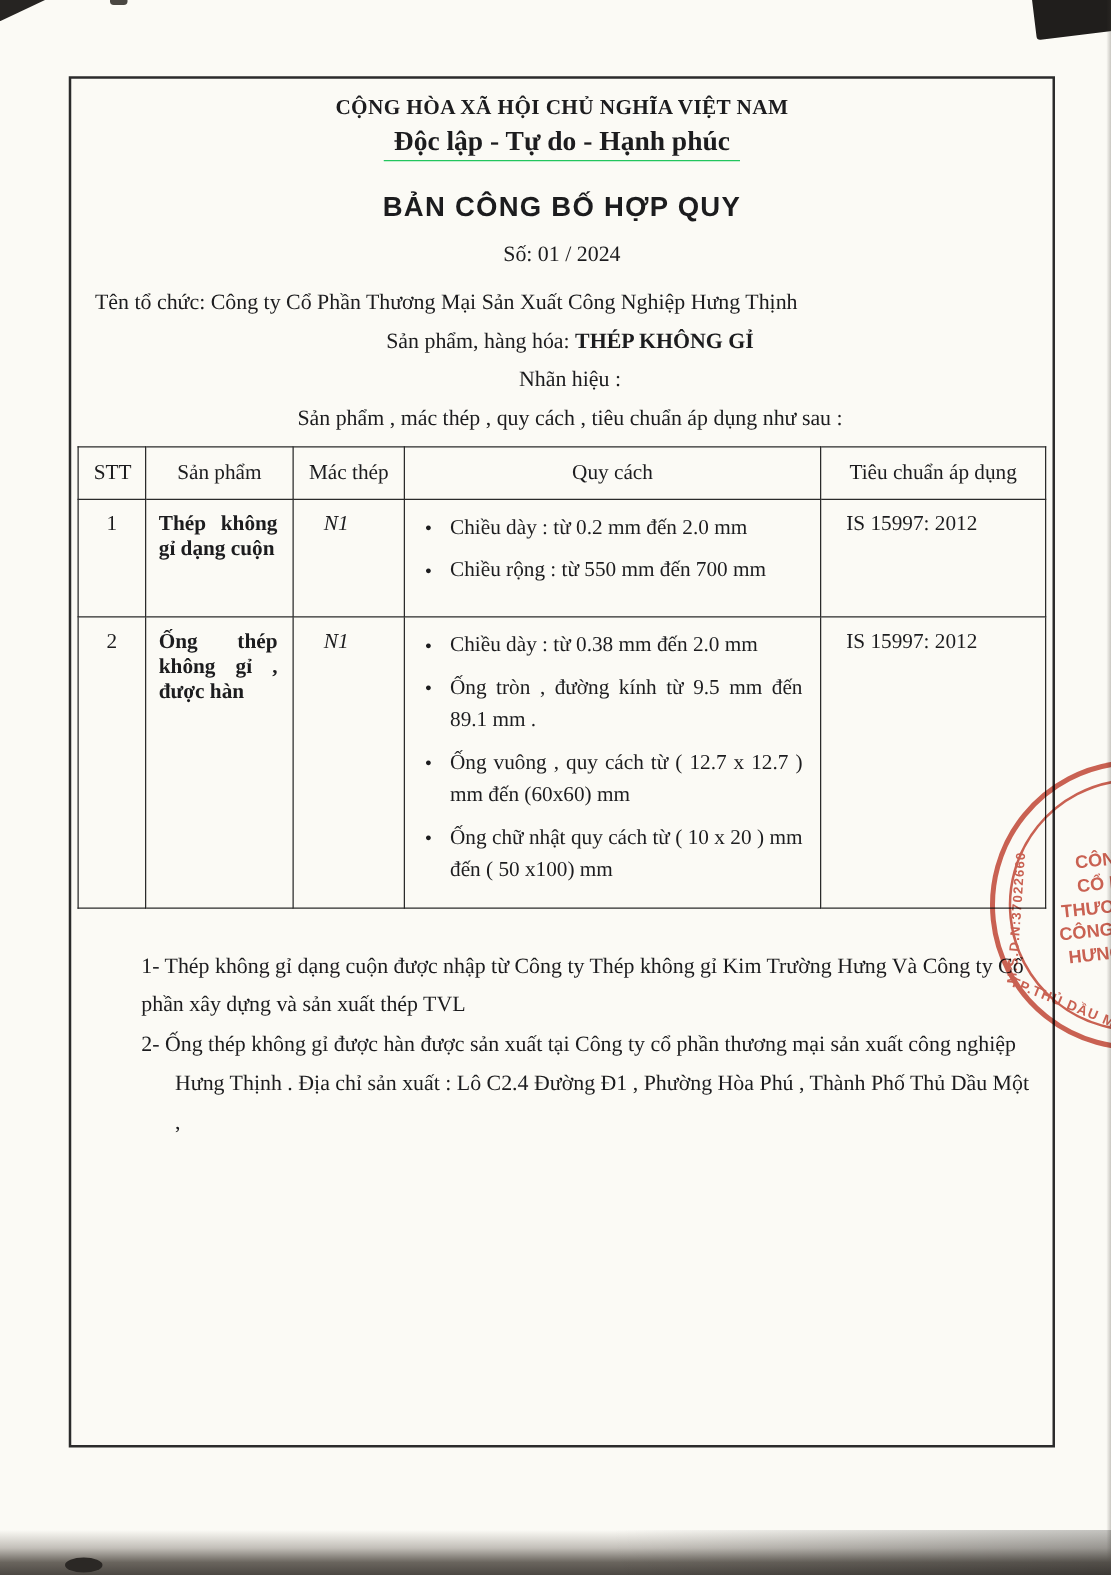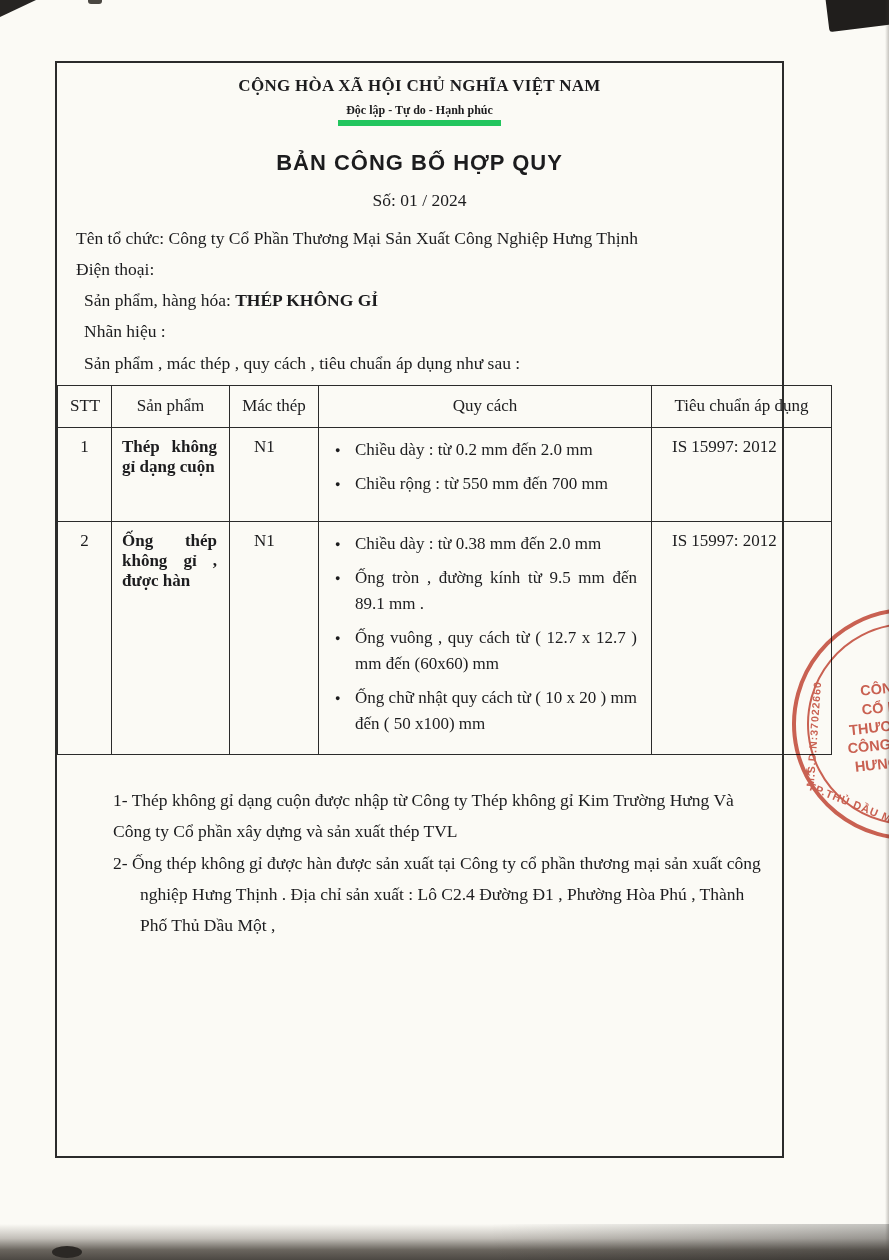--- a/index.html
+++ b/index.html
@@ -38,57 +38,57 @@
       linear-gradient(to right, rgba(0,0,0,0) 55%, rgba(0,0,0,0.22)),
       linear-gradient(to bottom, rgba(138,132,124,0) 0%, rgba(138,132,124,0.5) 40%, #6a655e 72%, #4c4843 100%);
   }
   .artifact-bottom-blob {
     position:absolute; left:52px; bottom:2px; width:30px; height:12px;
     background:#2b2825; border-radius:50%;
   }
 
   
   .frame {
-    position:absolute; left:55px; top:61px; width:729px; height:1097px;
+    position:absolute; left:55px; top:61px; width:789px; height:1097px;
     border:2px solid #2b2b2b;
     background:transparent;
   }
 
   .national { text-align:center; font-weight:bold; font-size:17px; margin-top:13px; letter-spacing:.3px; }
   .motto-wrap { text-align:center; margin-top:4px; }
   .motto {
-    display:inline-block; font-weight:bold; font-size:12px;
-    border-bottom:6px solid #22c55e; padding:0 8px 2px;
+    display:inline-block; font-weight:bold; font-size:22px;
+    border-bottom:1px solid #22c55e; padding:0 8px 2px;
   }
   .doc-title {
     text-align:center; margin-top:24px;
     font-family:"Liberation Sans", sans-serif;
     font-weight:bold; font-size:22px; letter-spacing:1px;
   }
   .doc-number { text-align:center; margin-top:14px; font-size:17.5px; }
 
   .body-text { margin:12px 14px 0 19px; font-size:17.5px; line-height:1.78; }
-  .indent-sm { padding-left:8px; }
+  .indent-sm { padding-left:8px;text-align:center; }
   .bold { font-weight:bold; }
 
   
   table.product-table {
     border-collapse:collapse; width:774px; margin:6px auto 0;
     font-size:17px; table-layout:fixed;
   }
   .product-table th, .product-table td {
     border:1.5px solid #2b2b2b; vertical-align:top; padding:9px 10px;
   }
   .product-table thead th {
     font-weight:normal; text-align:center; vertical-align:middle;
     height:42px; padding:6px 12px;
   }
   .c-stt { text-align:center; }
   td.c-prod { text-align:justify; padding-right:12px;font-weight:bold; }
-  td.c-grade { padding-left:24px; }
+  td.c-grade { padding-left:24px;font-style:italic; }
   td.c-std { padding-left:20px; }
   tbody tr.row-1 td { height:94px; }
   ul.spec-list { list-style:none; }
   li.spec-item {
     position:relative; padding-left:26px; padding-right:4px;
     margin-bottom:9px; line-height:1.5; text-align:justify;
   }
   li.spec-item::before {
     content:"●"; position:absolute; left:6px; top:7px; font-size:9px;
   }
@@ -140,21 +140,20 @@
   <div class="national">CỘNG HÒA XÃ HỘI CHỦ NGHĨA VIỆT NAM</div>
   <div class="motto-wrap">
     <span class="motto">Độc lập - Tự do - Hạnh phúc</span>
   </div>
 
   <div class="doc-title">BẢN CÔNG BỐ HỢP QUY</div>
   <div class="doc-number">Số: 01 / 2024</div>
 
   <div class="body-text">
     <p>Tên tổ chức: Công ty Cổ Phần Thương Mại Sản Xuất Công Nghiệp Hưng Thịnh</p>
-    <p>Điện thoại:</p>
     <p class="indent-sm"><span>Sản phẩm, hàng hóa: </span><span class="bold">THÉP KHÔNG GỈ</span></p>
     <p class="indent-sm">Nhãn hiệu :</p>
     <p class="indent-sm">Sản phẩm , mác thép , quy cách , tiêu chuẩn áp dụng như sau :</p>
   </div>
 
   <table class="product-table">
     <colgroup>
       <col style="width:54px">
         <col style="width:118px">
         <col style="width:89px">

